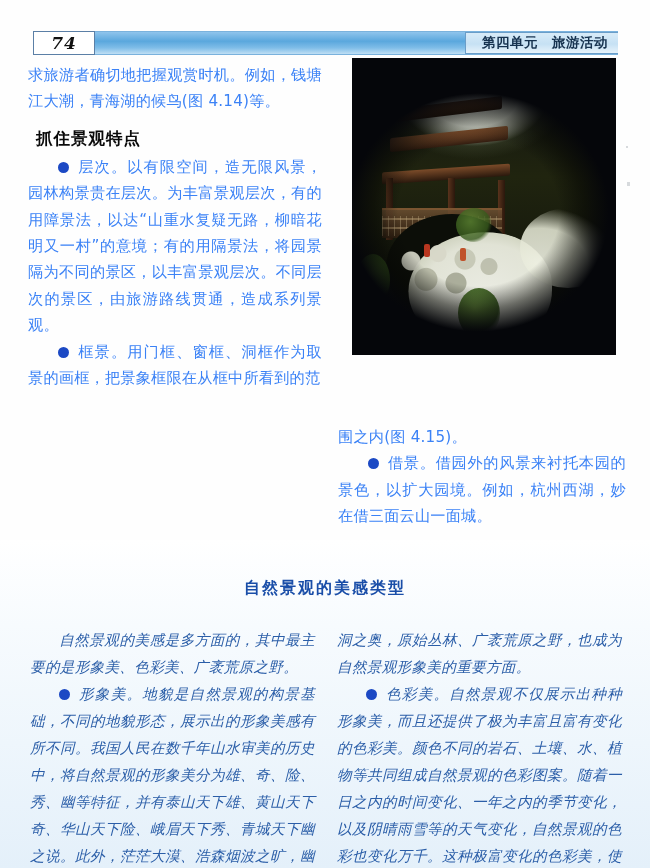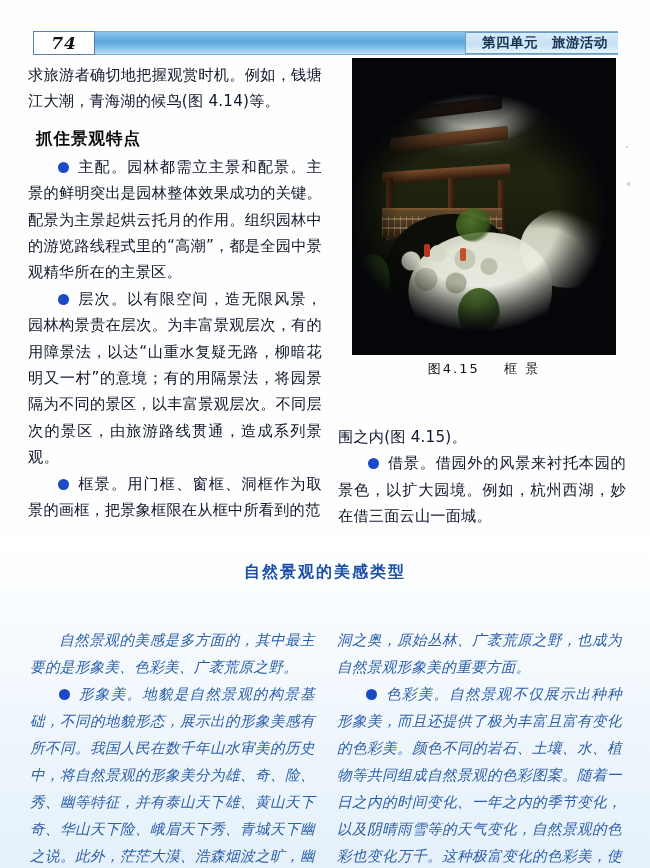--- a/index.html
+++ b/index.html
@@ -93,21 +93,21 @@
   .col-right-top {
     position: absolute;
     left: 338px;
     top: 424px;
     width: 288px;
   }
   .body-text {
     font-family: "DejaVu Sans", sans-serif;
     font-size: 15.2px;
     line-height: 26.4px;
-    color: #0f172a;
+    color: #3b82f6;
     text-align: justify;
     text-justify: inter-ideograph;
     letter-spacing: 0.2px;
   }
   .body-text p { margin: 0; }
   .indent { text-indent: 2em; }
 
   .sub-head {
     font-family: "DejaVu Sans", sans-serif;
     font-size: 16.5px;
@@ -282,21 +282,21 @@
     position: absolute;
     left: 0;
     top: 540px;
     width: 650px;
     height: 328px;
     background: linear-gradient(180deg, #ffffff 0%, #f7fbfe 26%, #eef6fc 62%, #e4f0fa 100%);
   }
   .section-title {
     position: absolute;
     left: 0;
-    top: 22px;
+    top: 38px;
     width: 650px;
     text-align: center;
     font-family: "DejaVu Sans", sans-serif;
     font-size: 16px;
     font-weight: bold;
     color: #1a4ea8;
     letter-spacing: 2px;
   }
   .blue-cols {
     position: absolute;
@@ -379,35 +379,29 @@
       <div class="rockery"></div>
       <div class="figure-red" style="left:72px; top:186px;"></div>
       <div class="figure-red" style="left:108px; top:190px; background:#c0522a;"></div>
 
       <div class="foliage" style="left:4px; top:196px; width:34px; height:52px;"></div>
       <div class="foliage" style="left:106px; top:230px; width:42px; height:50px;"></div>
       <div class="foliage" style="left:104px; top:150px; width:36px; height:34px; opacity:0.8;"></div>
 
       <div class="arch-dark"></div>
     </div>
-    <div class="fig-caption">
-      <span>图4.15</span>
-      <span style="display:inline-block;width:12px;"></span>
-      <span>框 景</span>
-    </div>
   </div>
 
 
   <div class="col-left-top">
     <div class="body-text">
       <p>求旅游者确切地把握观赏时机。例如，钱塘江大潮，青海湖的候鸟(图 4.14)等。</p>
     </div>
     <div class="sub-head">抓住景观特点</div>
     <div class="body-text">
-      <p class="bullet-para"><span class="bullet-dot"></span><span>主配。园林都需立主景和配景。主景的鲜明突出是园林整体效果成功的关键。配景为主景起烘云托月的作用。组织园林中的游览路线程式里的“高潮”，都是全园中景观精华所在的主景区。</span></p>
       <p class="bullet-para"><span class="bullet-dot"></span><span>层次。以有限空间，造无限风景，园林构景贵在层次。为丰富景观层次，有的用障景法，以达“山重水复疑无路，柳暗花明又一村”的意境；有的用隔景法，将园景隔为不同的景区，以丰富景观层次。不同层次的景区，由旅游路线贯通，造成系列景观。</span></p>
       <p class="bullet-para"><span class="bullet-dot"></span><span>框景。用门框、窗框、洞框作为取景的画框，把景象框限在从框中所看到的范</span></p>
     </div>
   </div>
 
   <div class="col-right-top">
     <div class="body-text">
       <p>围之内(图 4.15)。</p>
       <p class="bullet-para"><span class="bullet-dot"></span><span>借景。借园外的风景来衬托本园的景色，以扩大园境。例如，杭州西湖，妙在借三面云山一面城。</span></p>
     </div>

